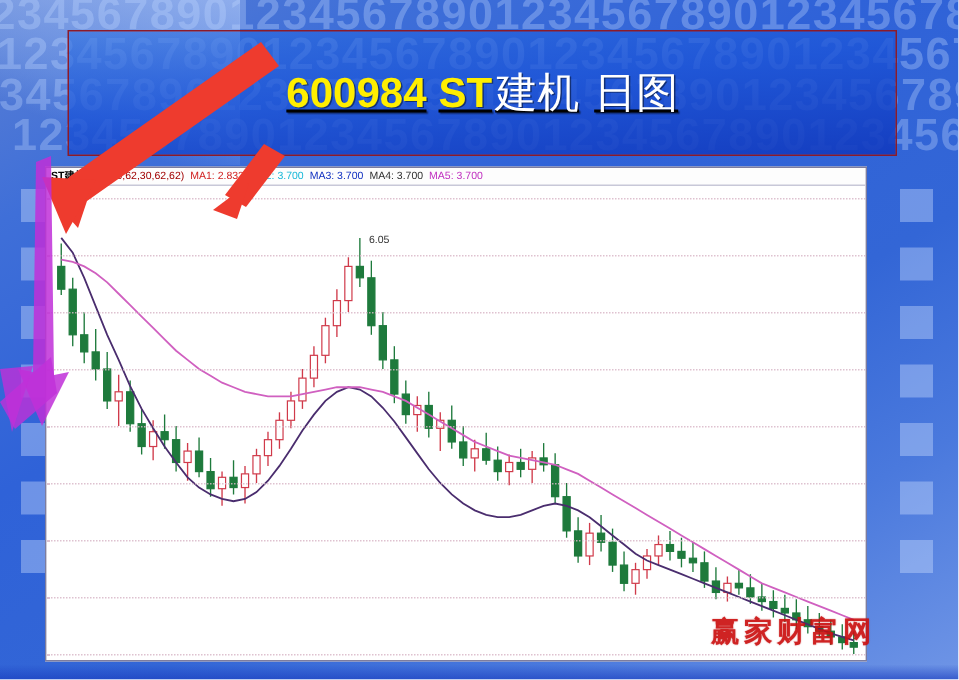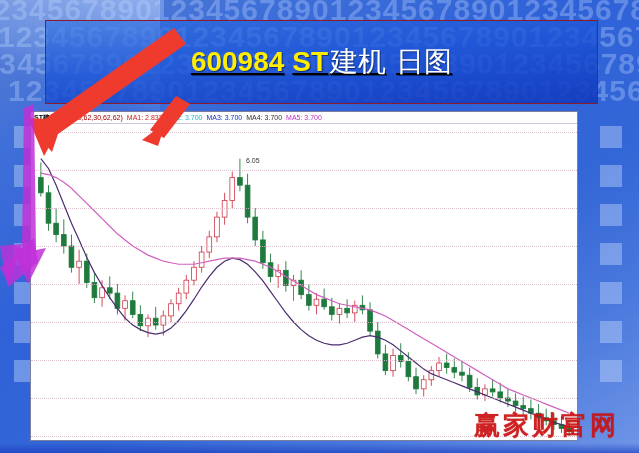--- a/index.html
+++ b/index.html
@@ -58,21 +58,21 @@
   .h5{color:#c030c0;}
 
   #plot{position:relative;height:318px;background:#fff;}
   .gridline{position:absolute;left:0;right:0;height:0;
             border-top:1px dotted #d9b8c8;opacity:.85;}
   #plot svg{position:absolute;left:0;top:0;}
 
   .pricetag{position:absolute;font-size:7px;color:#333;white-space:nowrap;}
 
   
-  #watermark{position:absolute;left:474px;top:408px;font-size:26px;font-weight:700;
+  #watermark{position:absolute;left:474px;top:408px;font-size:19px;font-weight:700;
              font-family:"Liberation Serif",serif;color:#cc1111;letter-spacing:3px;
              white-space:nowrap;opacity:.92;text-shadow:0 0 1px rgba(180,0,0,.6);}
 
   
   .botshade{position:absolute;left:0;bottom:0;width:639px;height:10px;
             background:linear-gradient(180deg,rgba(30,70,200,0) 0%,rgba(25,60,190,.65) 100%);}
 </style>
 </head>
 <body>
 

